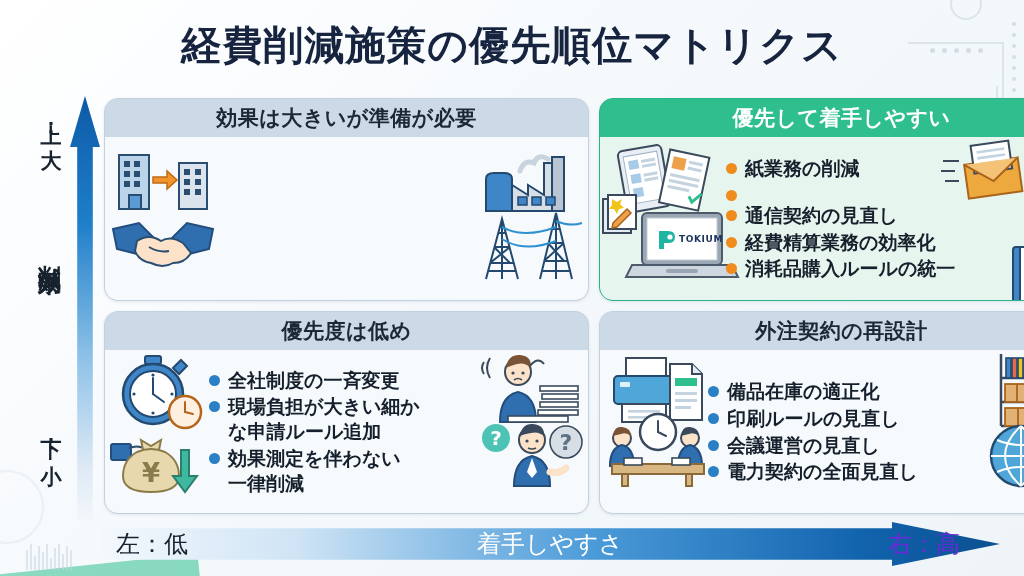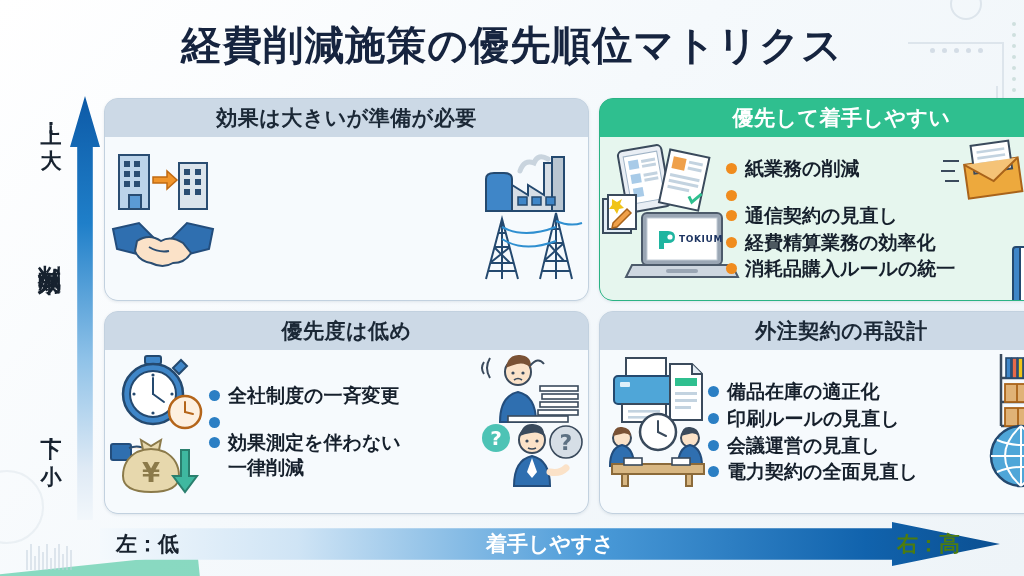--- a/index.html
+++ b/index.html
@@ -42,24 +42,24 @@
     writing-mode:vertical-rl;text-orientation:upright;letter-spacing:2px;}
   .v-top{top:12px;}
   .v-mid{top:150px;font-size:23px;letter-spacing:3px;}
   .v-bot{top:328px;}
 
   .h-axis{position:absolute;left:100px;top:522px;width:900px;height:44px;z-index:2;
     display:flex;align-items:center;}
   .h-arrow{position:absolute;inset:0;
     background:linear-gradient(to right,#f4f9fd 0%,#cfe4f5 22%,#4a9ad8 55%,#1163ad 85%,#0b4f91 100%);
     clip-path:polygon(0% 14%,88% 14%,88% 0%,100% 50%,88% 100%,88% 86%,0% 86%);}
-  .h-lab{position:relative;font-size:21px;font-weight:bold;z-index:2;}
+  .h-lab{position:relative;font-size:24px;font-weight:normal;z-index:2;}
   .h-left{margin-left:16px;color:#18222e;}
   .h-mid{position:absolute;left:0;right:0;text-align:center;color:#ffffff;}
-  .h-right{margin-left:auto;margin-right:40px;color:#4d7c0f;}
+  .h-right{margin-left:auto;margin-right:40px;color:#6d28d9;}
 
   
   .matrix{position:absolute;left:104px;top:98px;width:980px;height:416px;z-index:2;
     display:grid;grid-template-columns:1fr 1fr;grid-template-rows:1fr 1fr;
     gap:10px 10px;}
   .quad{border-radius:14px;overflow:hidden;display:flex;flex-direction:column;
     box-shadow:0 1px 3px rgba(30,60,90,.10);}
   .quad-head{height:38px;display:flex;align-items:center;justify-content:center;
     font-size:21px;font-weight:bold;letter-spacing:.5px;flex:0 0 auto;}
   .quad-body{flex:1;position:relative;overflow:hidden;display:flex;align-items:center;}
@@ -437,20 +437,22 @@
         </svg>
       </div>
 
       <ul class="bullets b-blue">
         <li>
             <span class="dot"></span>
             <span class="txt">全社制度の一斉変更</span>
           </li>
         <li>
             <span class="dot"></span>
+            <span class="txt">現場負担が大きい細か
+な申請ルール追加</span>
           </li>
         <li>
             <span class="dot"></span>
             <span class="txt">効果測定を伴わない
 一律削減</span>
           </li>
       </ul>
     </div>
   </div>
 

